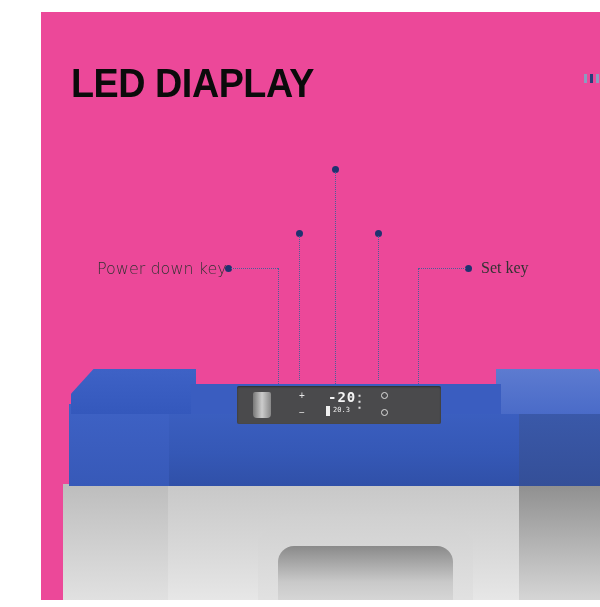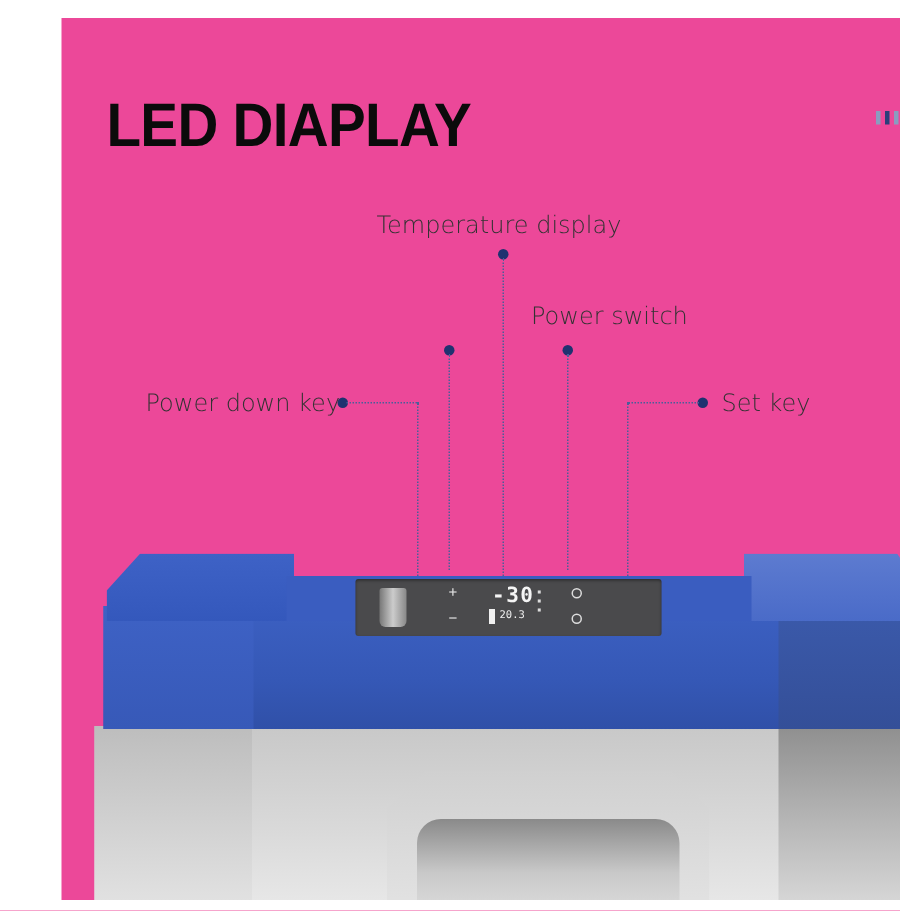--- a/index.html
+++ b/index.html
@@ -39,24 +39,22 @@
 
 <div class="panel">
   <div class="title">LED DIAPLAY</div>
 
   <div class="pager">
     <span></span>
     <span class="active"></span>
     <span></span>
   </div>
 
-  <div class="label" style="left:210px; top:128px;">Temperature display</div>
-  <div class="label" style="left:313px; top:189px;">Power switch</div>
   <div class="label" style="left:56px; top:247px;">Power down key</div>
-  <div class="label" style="left:440px; top:247px;">Set key</div>
+  <div class="label" style="left:440px; top:247px;font-family:Liberation Serif, serif;">Set key</div>
 
   <div class="dot" style="left:291px; top:154px;"></div>
   <div class="dot" style="left:255px; top:218px;"></div>
   <div class="dot" style="left:334px; top:218px;"></div>
   <div class="dot" style="left:184px; top:253px;"></div>
   <div class="dot" style="left:424px; top:253px;"></div>
 
   <div class="vline" style="left:294px; top:160px; height:228px;"></div>
   <div class="vline" style="left:258px; top:224px; height:144px;"></div>
   <div class="vline" style="left:337px; top:224px; height:144px;"></div>
@@ -77,20 +75,20 @@
   <div class="lside"></div>
   <div class="rside"></div>
   <div class="lid-left"></div>
   <div class="lid-right"></div>
   <div class="lid-mid"></div>
 
   <div class="display">
     <div class="sensor"></div>
     <div class="key" style="left:62px; top:5px;">+</div>
     <div class="key" style="left:62px; top:22px;">−</div>
-    <div class="lcd-big">-30</div>
+    <div class="lcd-big">-20</div>
     <div class="battery"></div>
     <div class="lcd-small">20.3</div>
     <div class="units">▪<br>▪<br>▪</div>
     <div class="ring" style="left:144px; top:6px;"></div>
     <div class="ring" style="left:144px; top:23px;"></div>
   </div>
 </div>
 
 </body></html>

